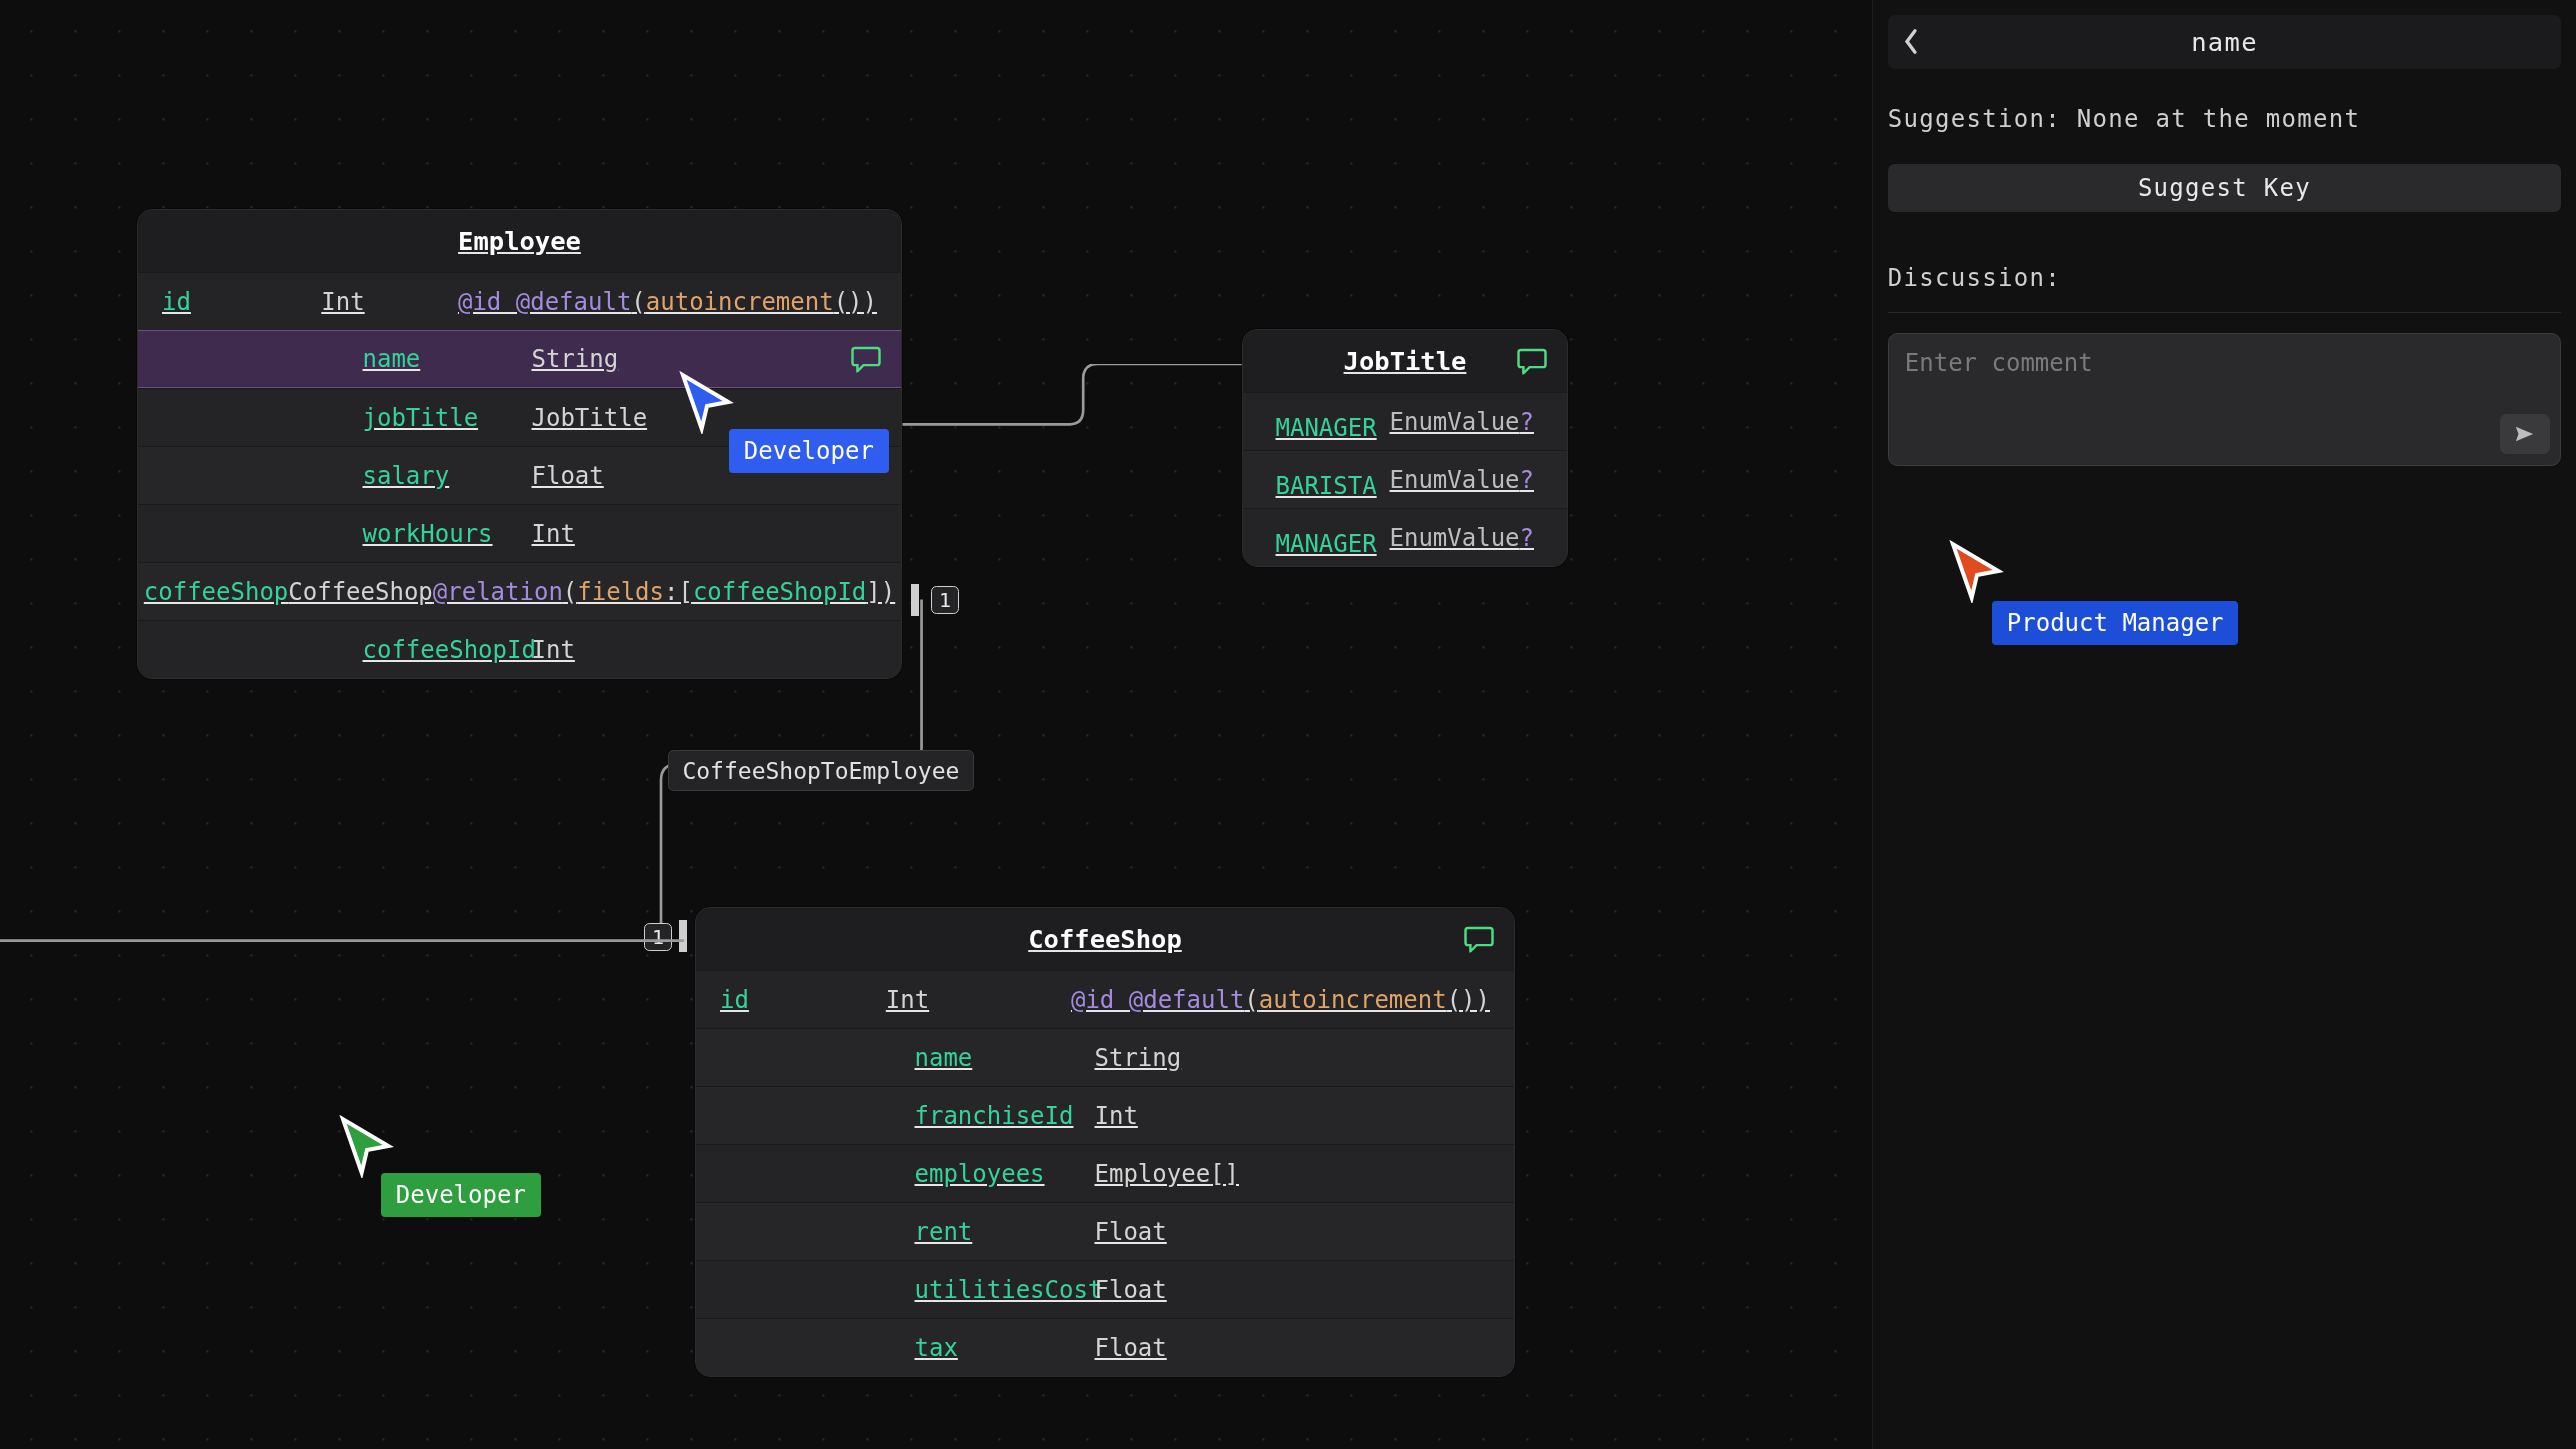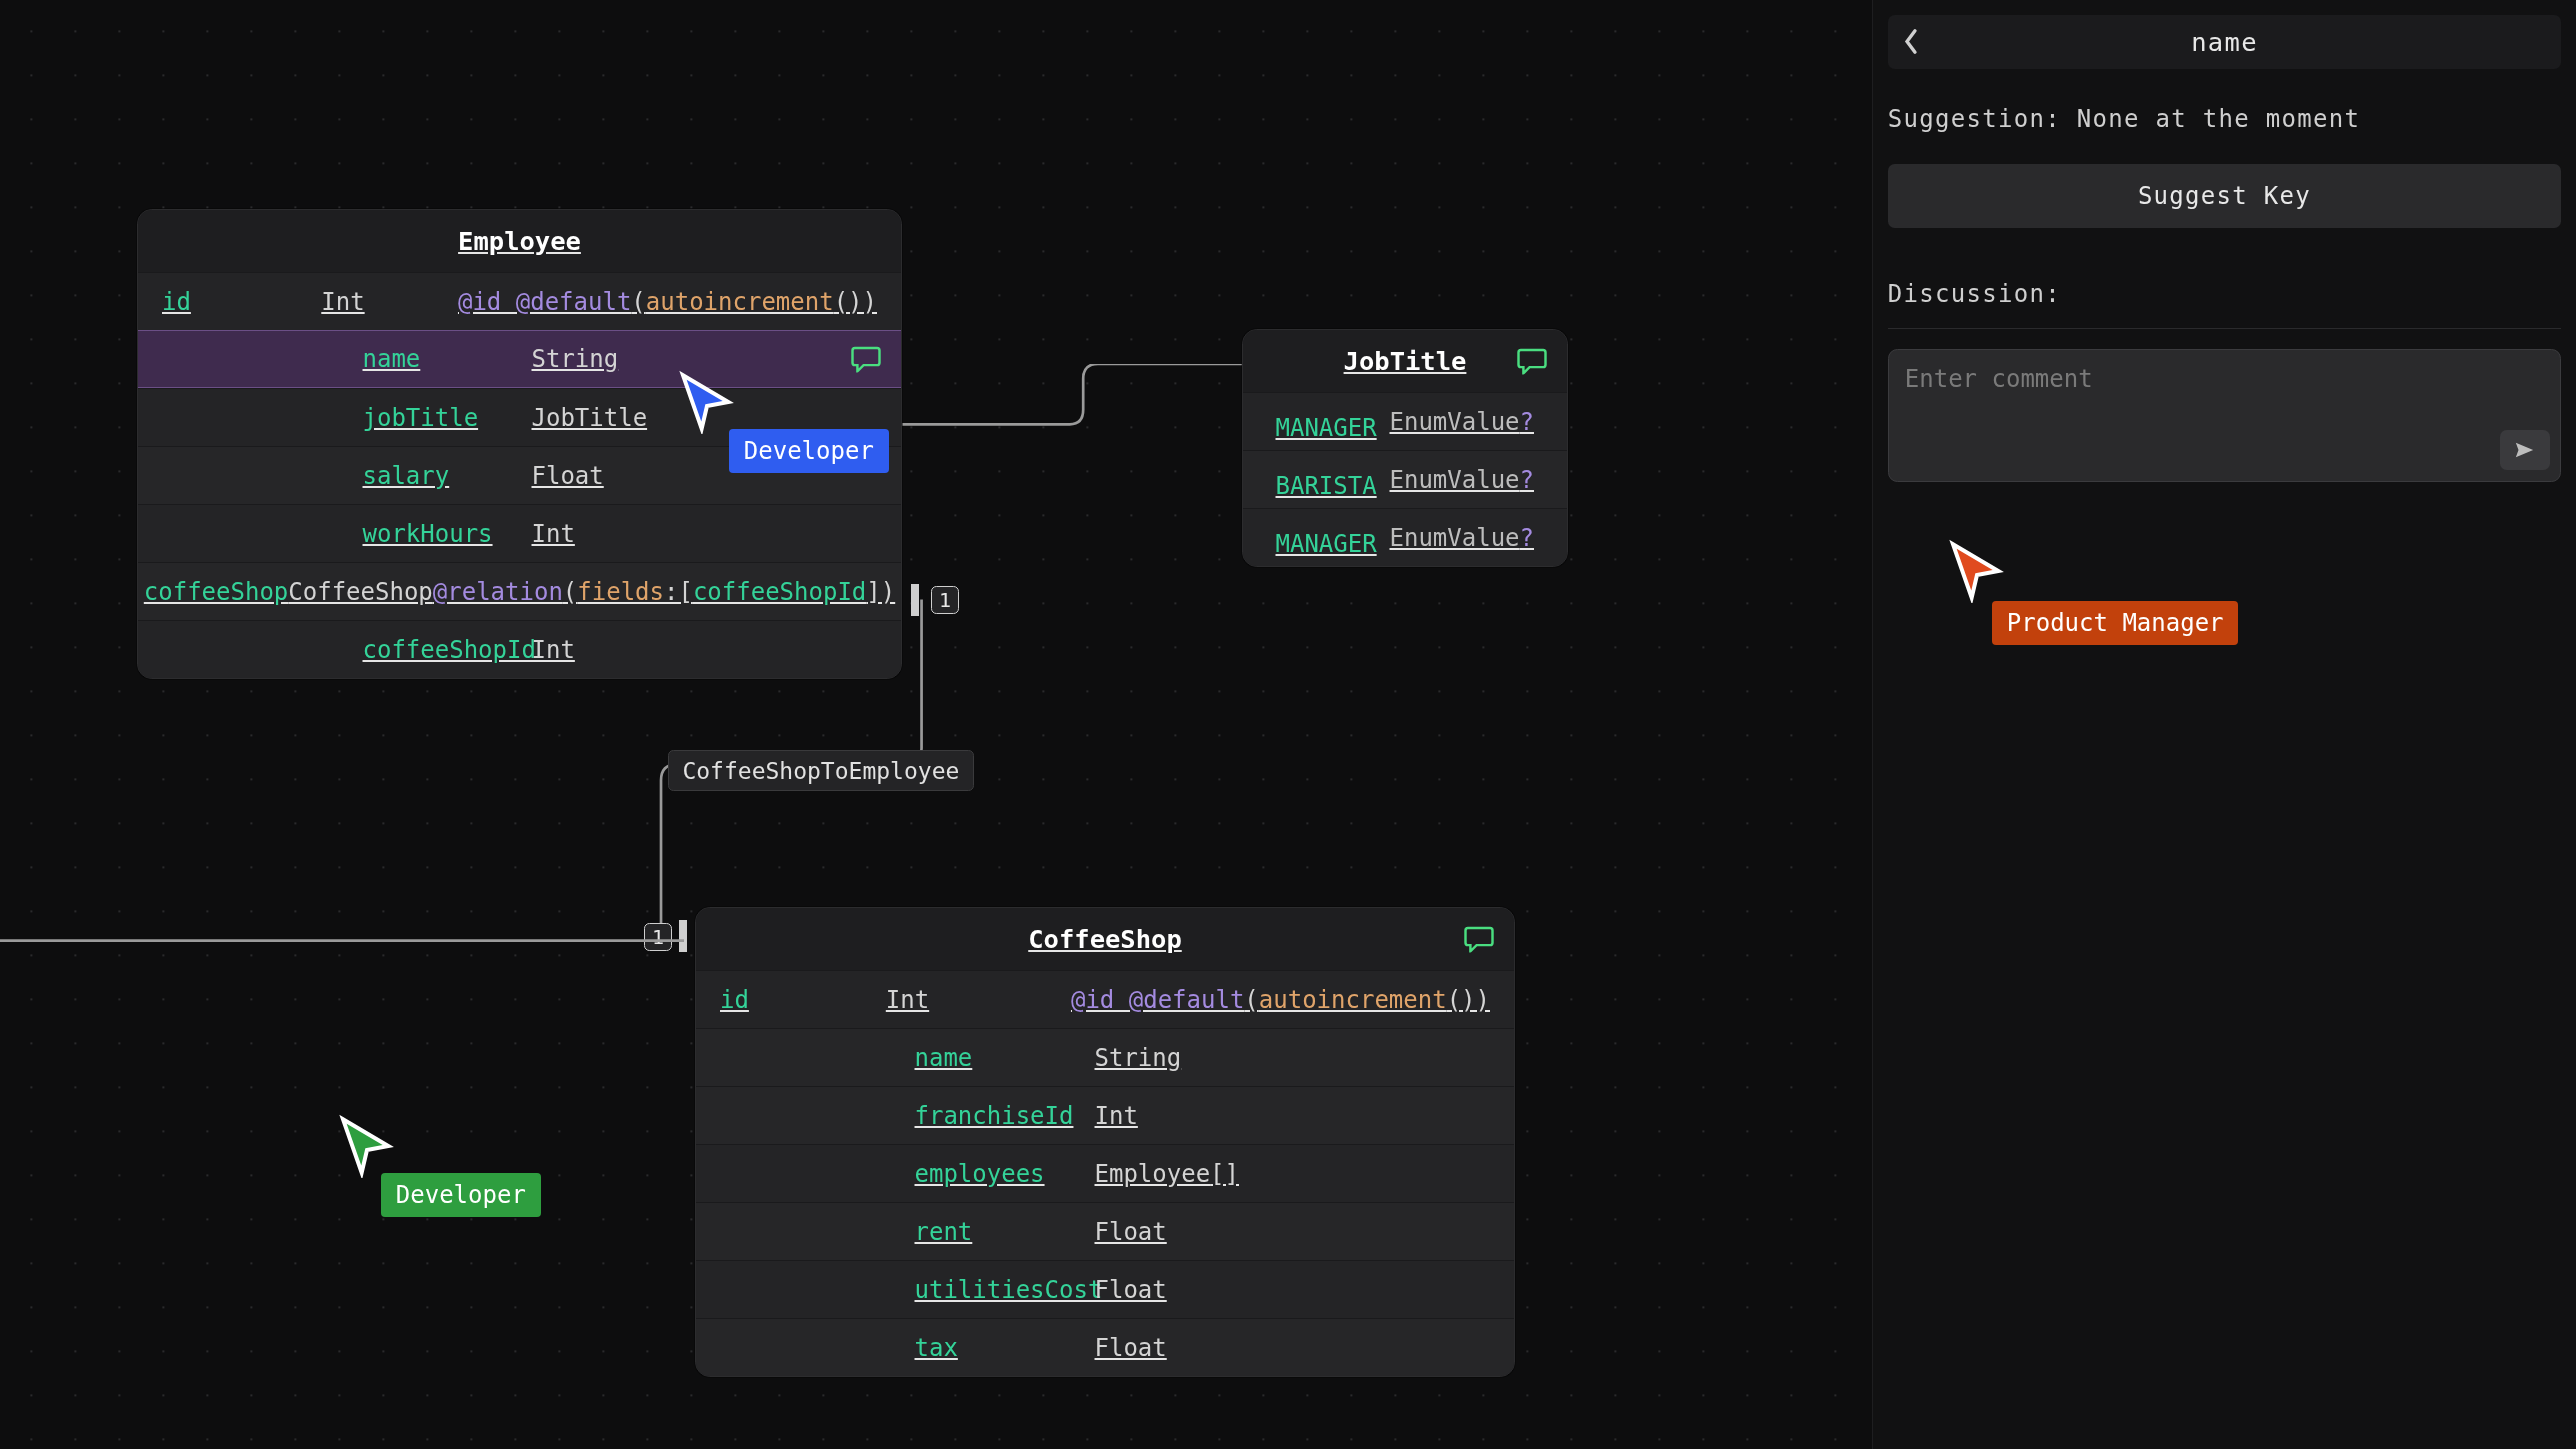--- a/index.html
+++ b/index.html
@@ -61,21 +61,21 @@
 
 .suggestion-line {
   font-size: 24px;
   color: #cfcfcf;
   letter-spacing: 1.3px;
   margin-bottom: 31px;
 }
 .suggest-btn {
   background: #2a2a2c;
   border-radius: 6.7px;
-  height: 64px;
+  height: 48px;
   display: flex;
   align-items: center;
   justify-content: center;
   font-size: 24px;
   letter-spacing: 1.3px;
   color: #e8e8e8;
   margin-bottom: 52px;
   cursor: pointer;
 }
 .discussion-label {
@@ -460,16 +460,16 @@
       <svg width="23" height="20" viewBox="0 0 17 15">
           <path d="M2 2 L15 7.5 L2 13 L4 7.5 Z" fill="#bdbdbd"></path>
         </svg>
     </div>
   </div>
 
   <div class="cursor" style="position:absolute; left:72px; top:539px;">
     <svg width="64" height="64" viewBox="0 0 48 48">
       <path d="M6 4 L40 24 L24 27 L20 44 Z" fill="#e04b1f" stroke="#fff" stroke-width="3"></path>
     </svg>
-    <div class="cursor-label" style="left:47px; top:62px; background:#c2410c;">Product Manager</div>
+    <div class="cursor-label" style="left:47px; top:62px; background:#1d4ed8;">Product Manager</div>
   </div>
 </div>
 
 
 </body></html>

